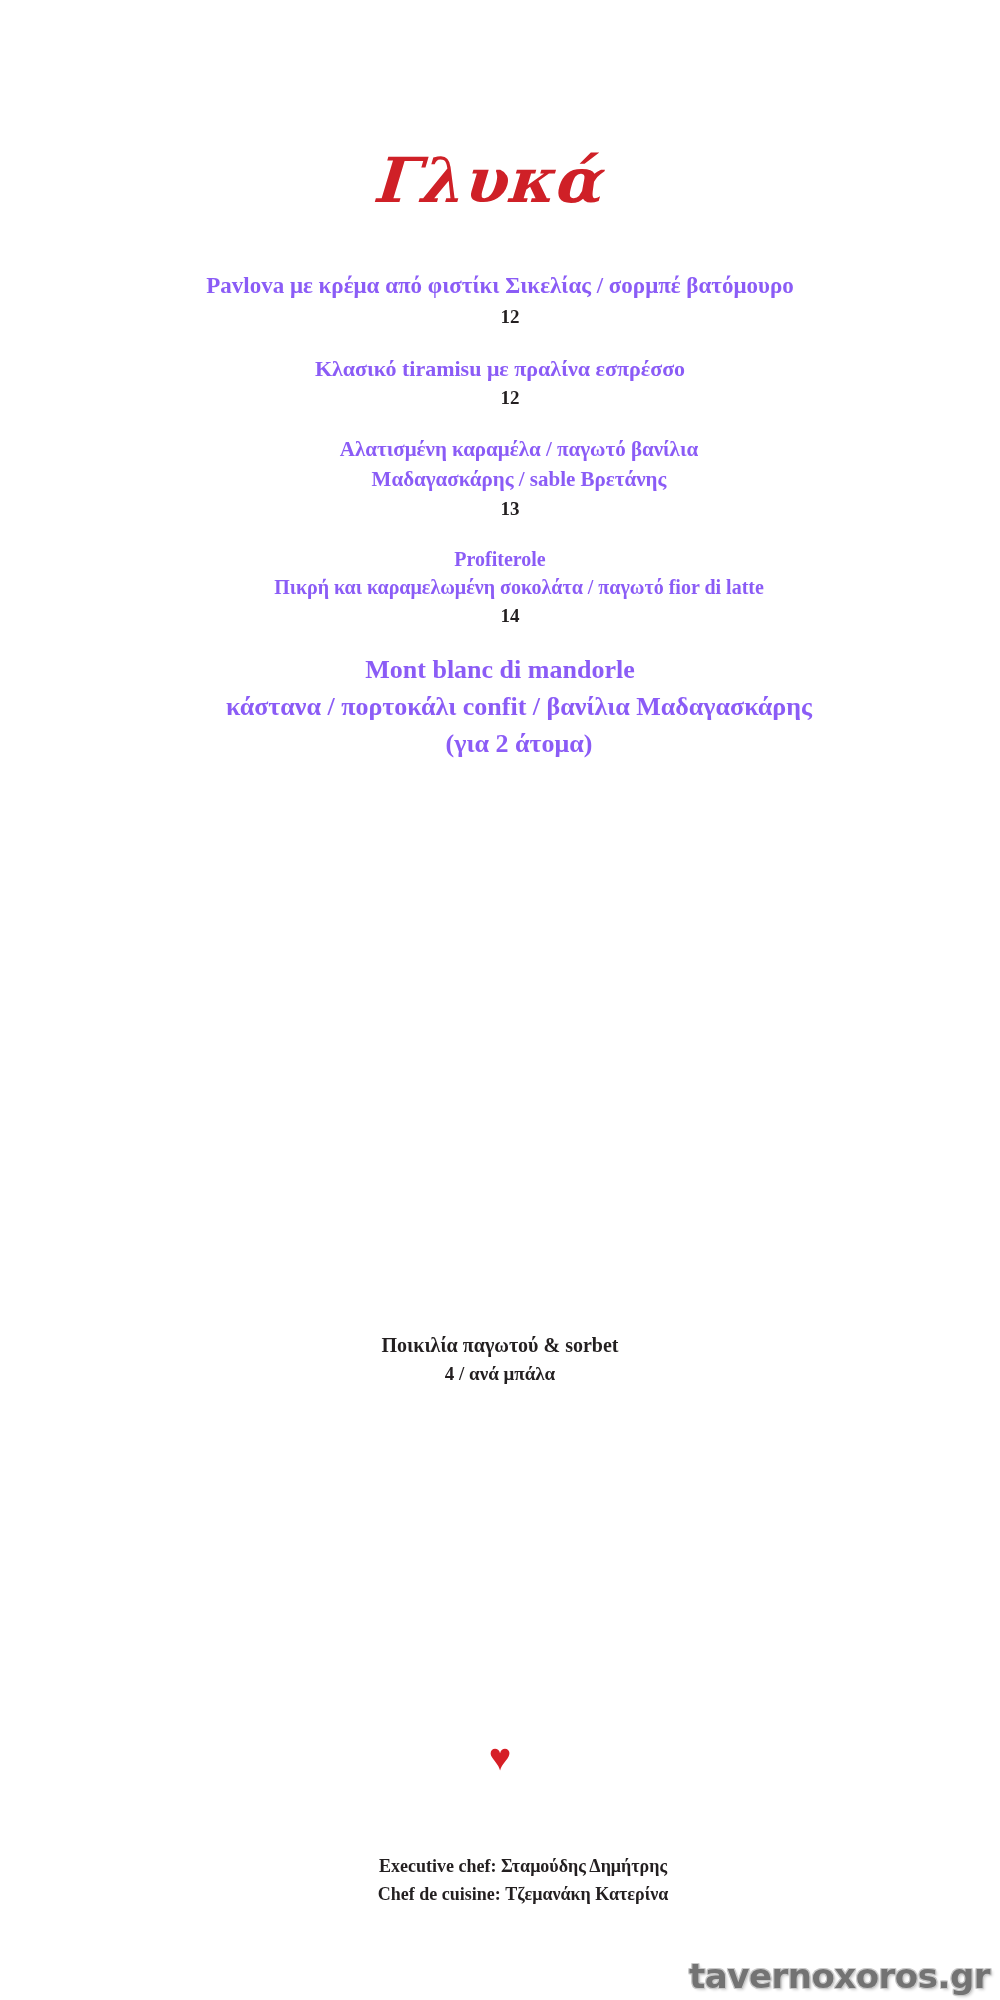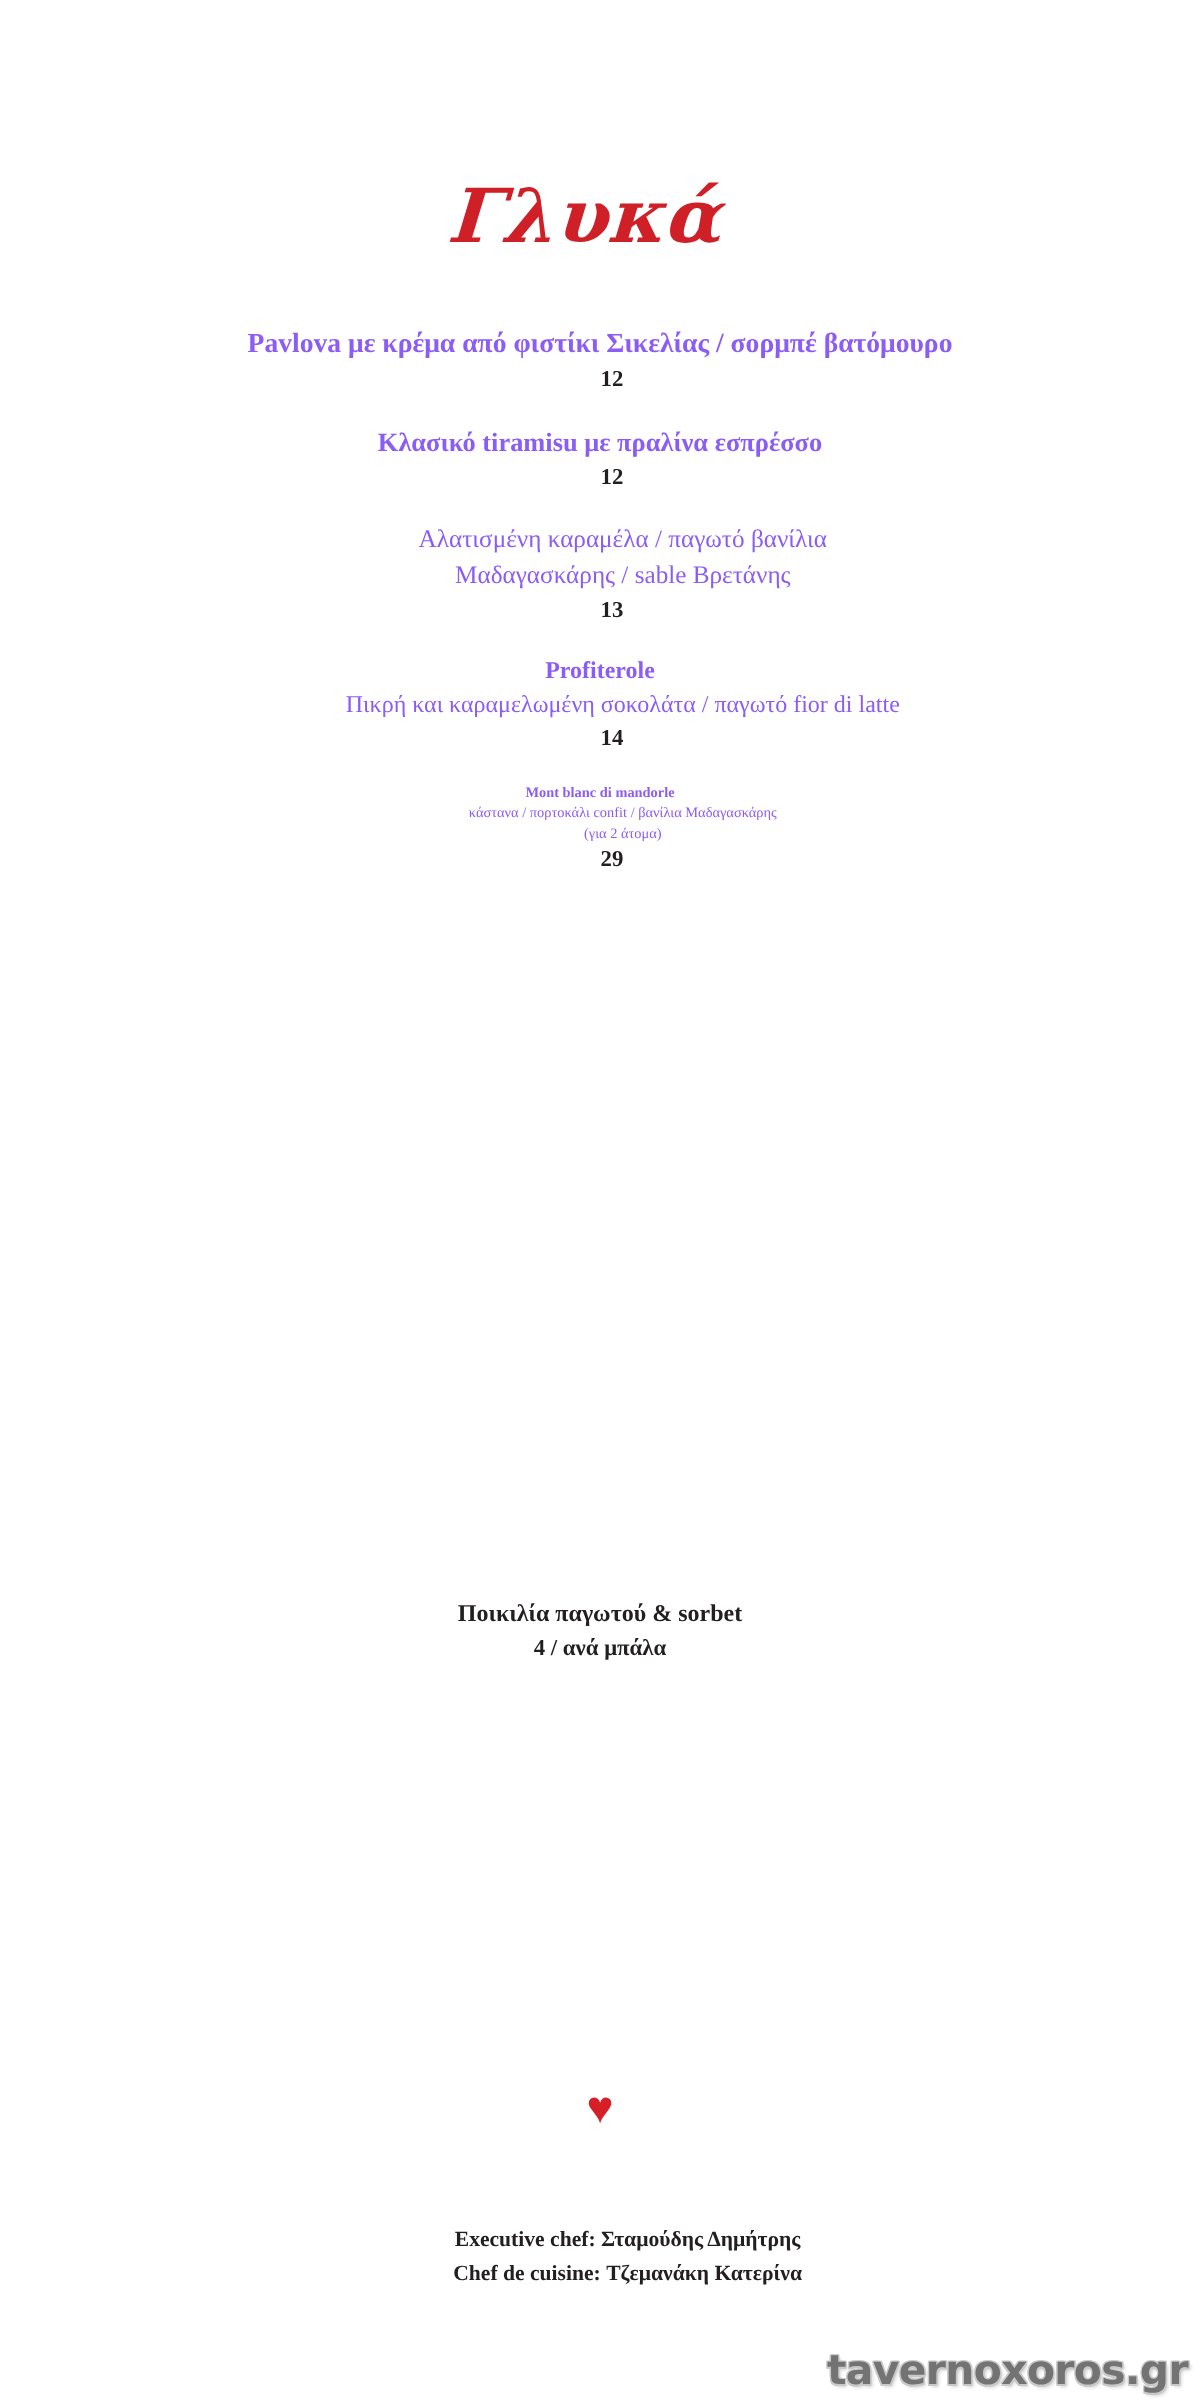--- a/index.html
+++ b/index.html
@@ -45,36 +45,36 @@
   .item {
     margin-bottom: 22px;
   }
   .item .line {
     font-size: 21px;
     line-height: 1.42;
     font-weight: 700;
     color: #8b5cf6;
   }
   .item .line.sub {
-    font-weight: 400;
+    font-weight: 700;
     margin-left: 38px;
   }
   .item .price {
     font-size: 19px;
     font-weight: 700;
     line-height: 1.5;
     color: #231f20;
     padding-left: 20px;
   }
 
   .item.i0 .line { font-size: 23px; }
   .item.i1 .line { font-size: 22px; }
   .item.i2 .line { font-size: 21px; }
   .item.i3 .line { font-size: 20px; }
-  .item.i4 .line { font-size: 12px; }
+  .item.i4 .line { font-size: 26px; }
 
   
   .sorbet {
     position: absolute;
     top: 1330px;
     left: 0;
     right: 0;
     text-align: center;
   }
   .sorbet .line {
@@ -167,21 +167,20 @@
     <div class="item i3">
       <div class="line">Profiterole</div>
       <div class="line sub">Πικρή και καραμελωμένη σοκολάτα / παγωτό fior di latte</div>
       <div class="price">14</div>
     </div>
 
     <div class="item i4">
       <div class="line">Mont blanc di mandorle</div>
       <div class="line sub">κάστανα / πορτοκάλι confit / βανίλια Μαδαγασκάρης</div>
       <div class="line sub">(για 2 άτομα)</div>
-      <div class="price">29</div>
     </div>
 
   </div>
 
   <div class="sorbet">
     <div class="line">Ποικιλία παγωτού &amp; sorbet</div>
     <div class="price">4 / ανά μπάλα</div>
   </div>
 
   <div class="heart-wrap">

